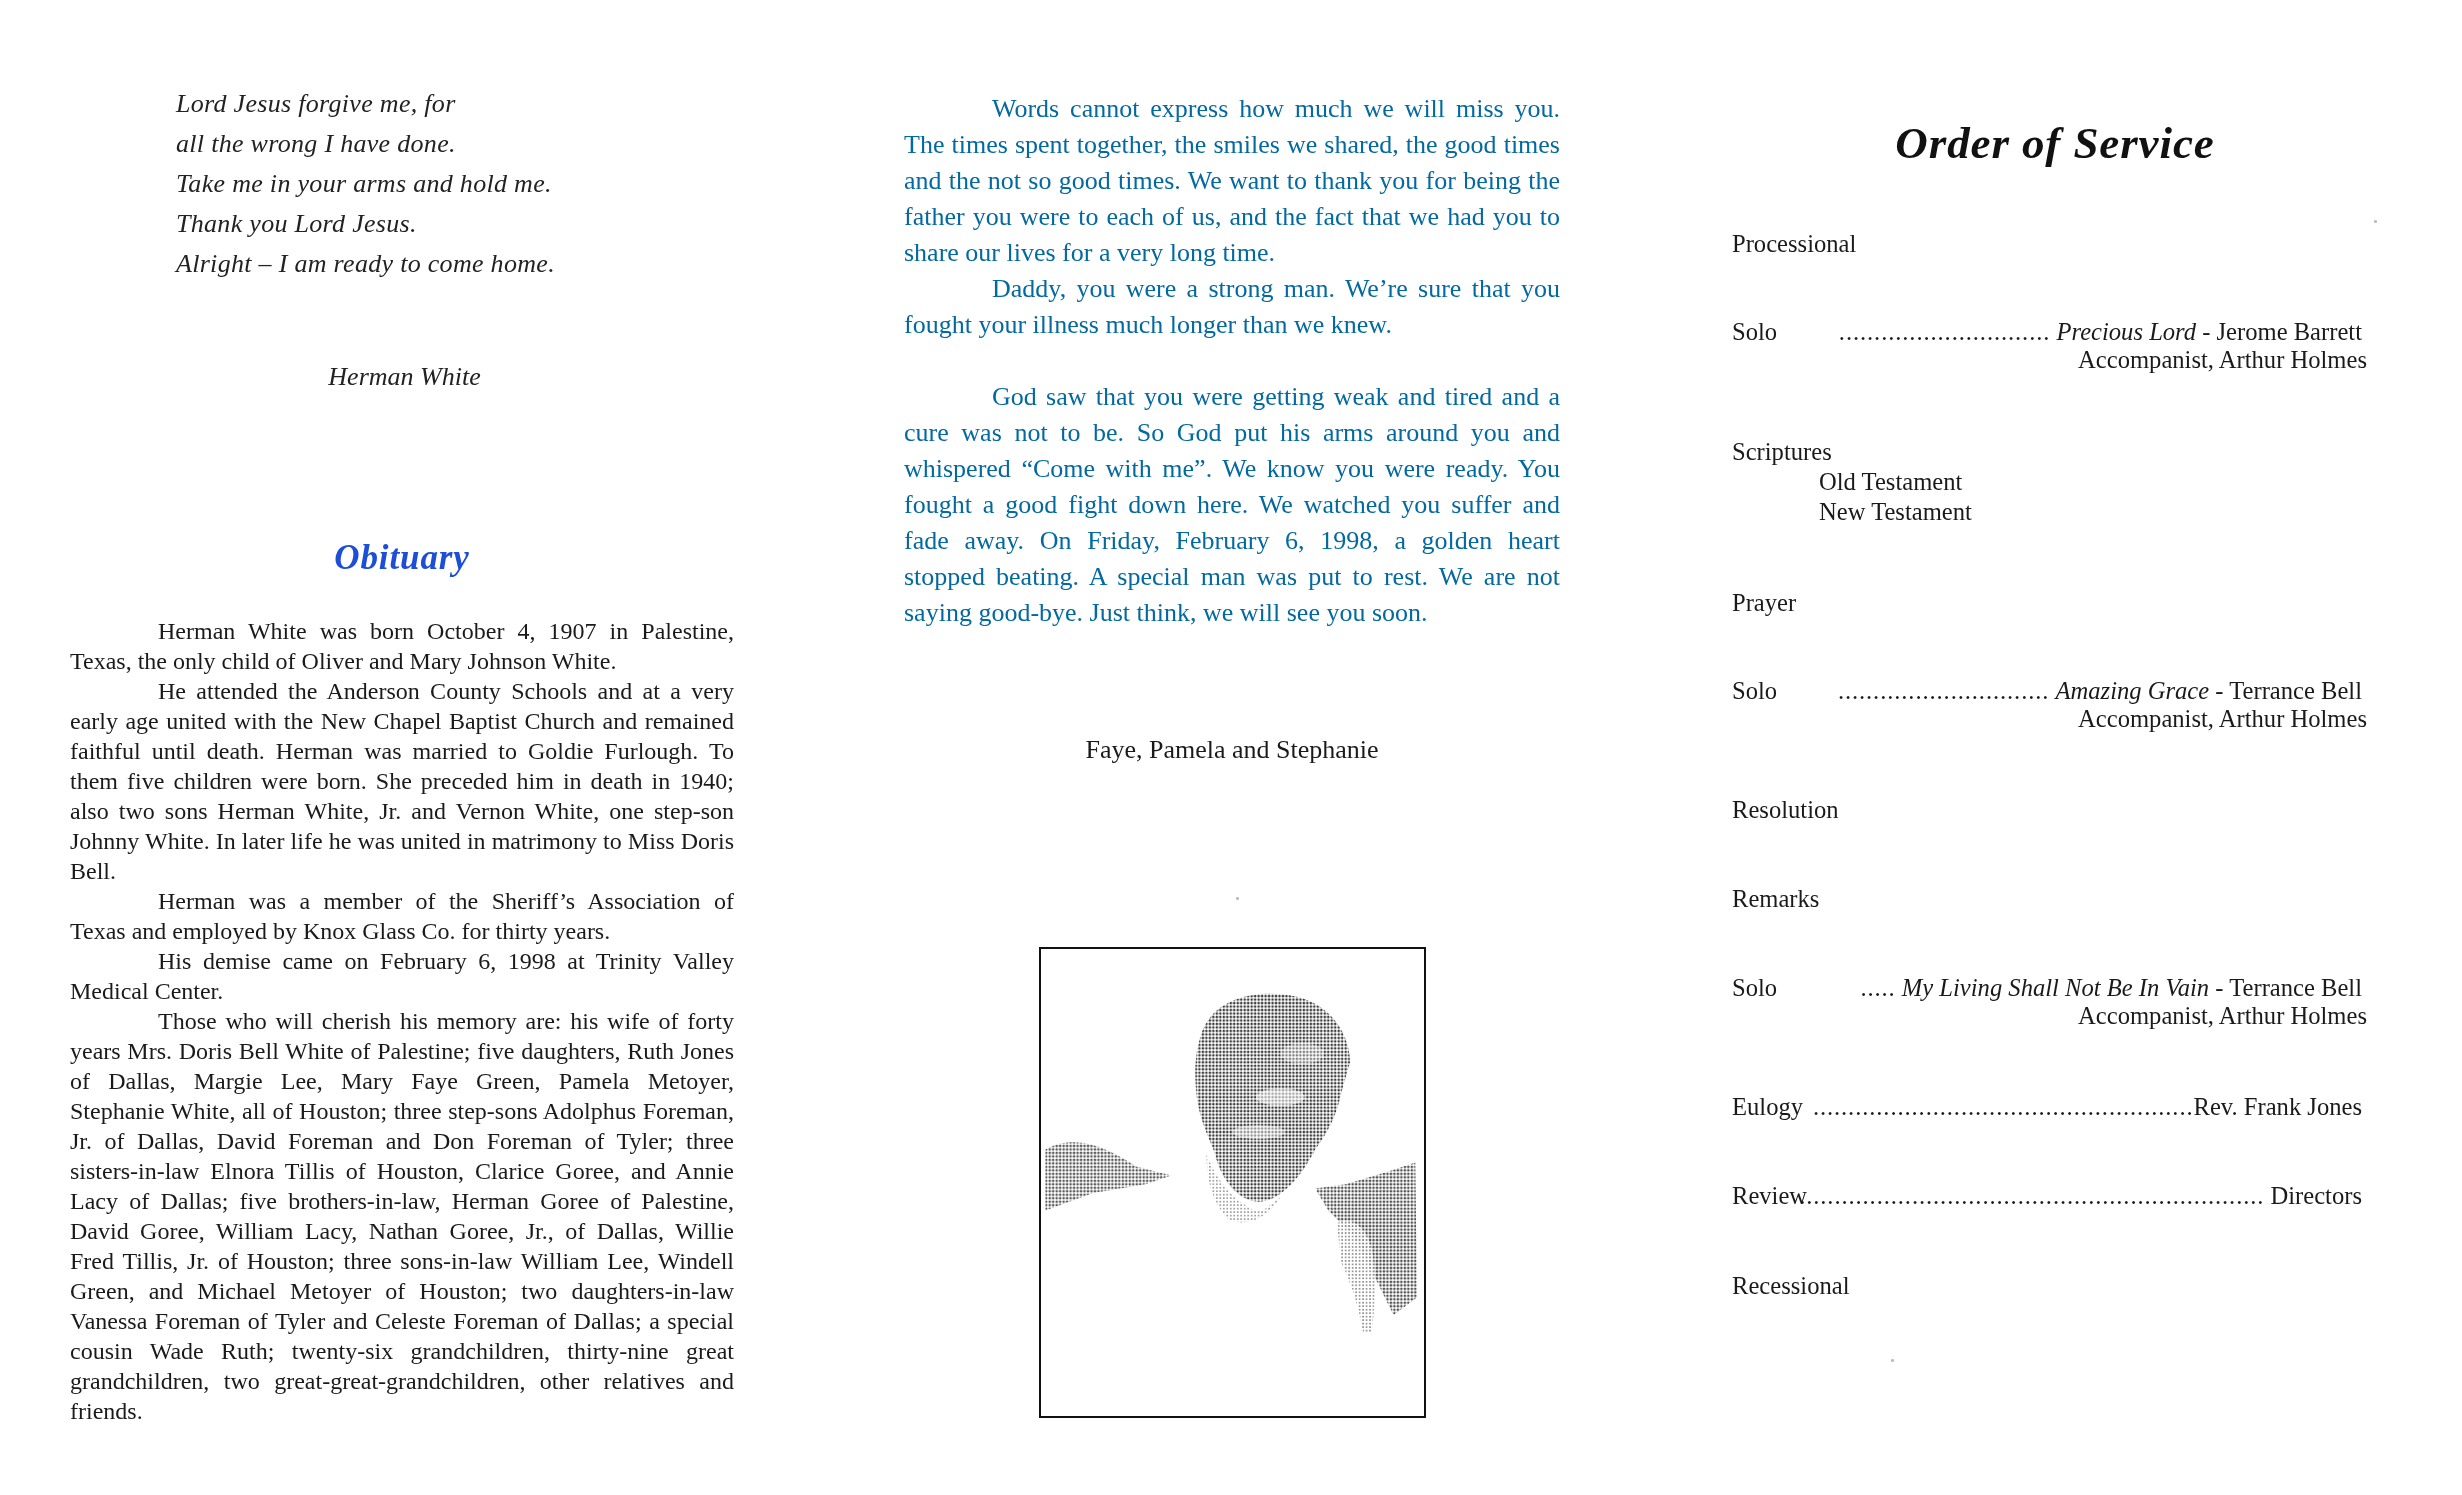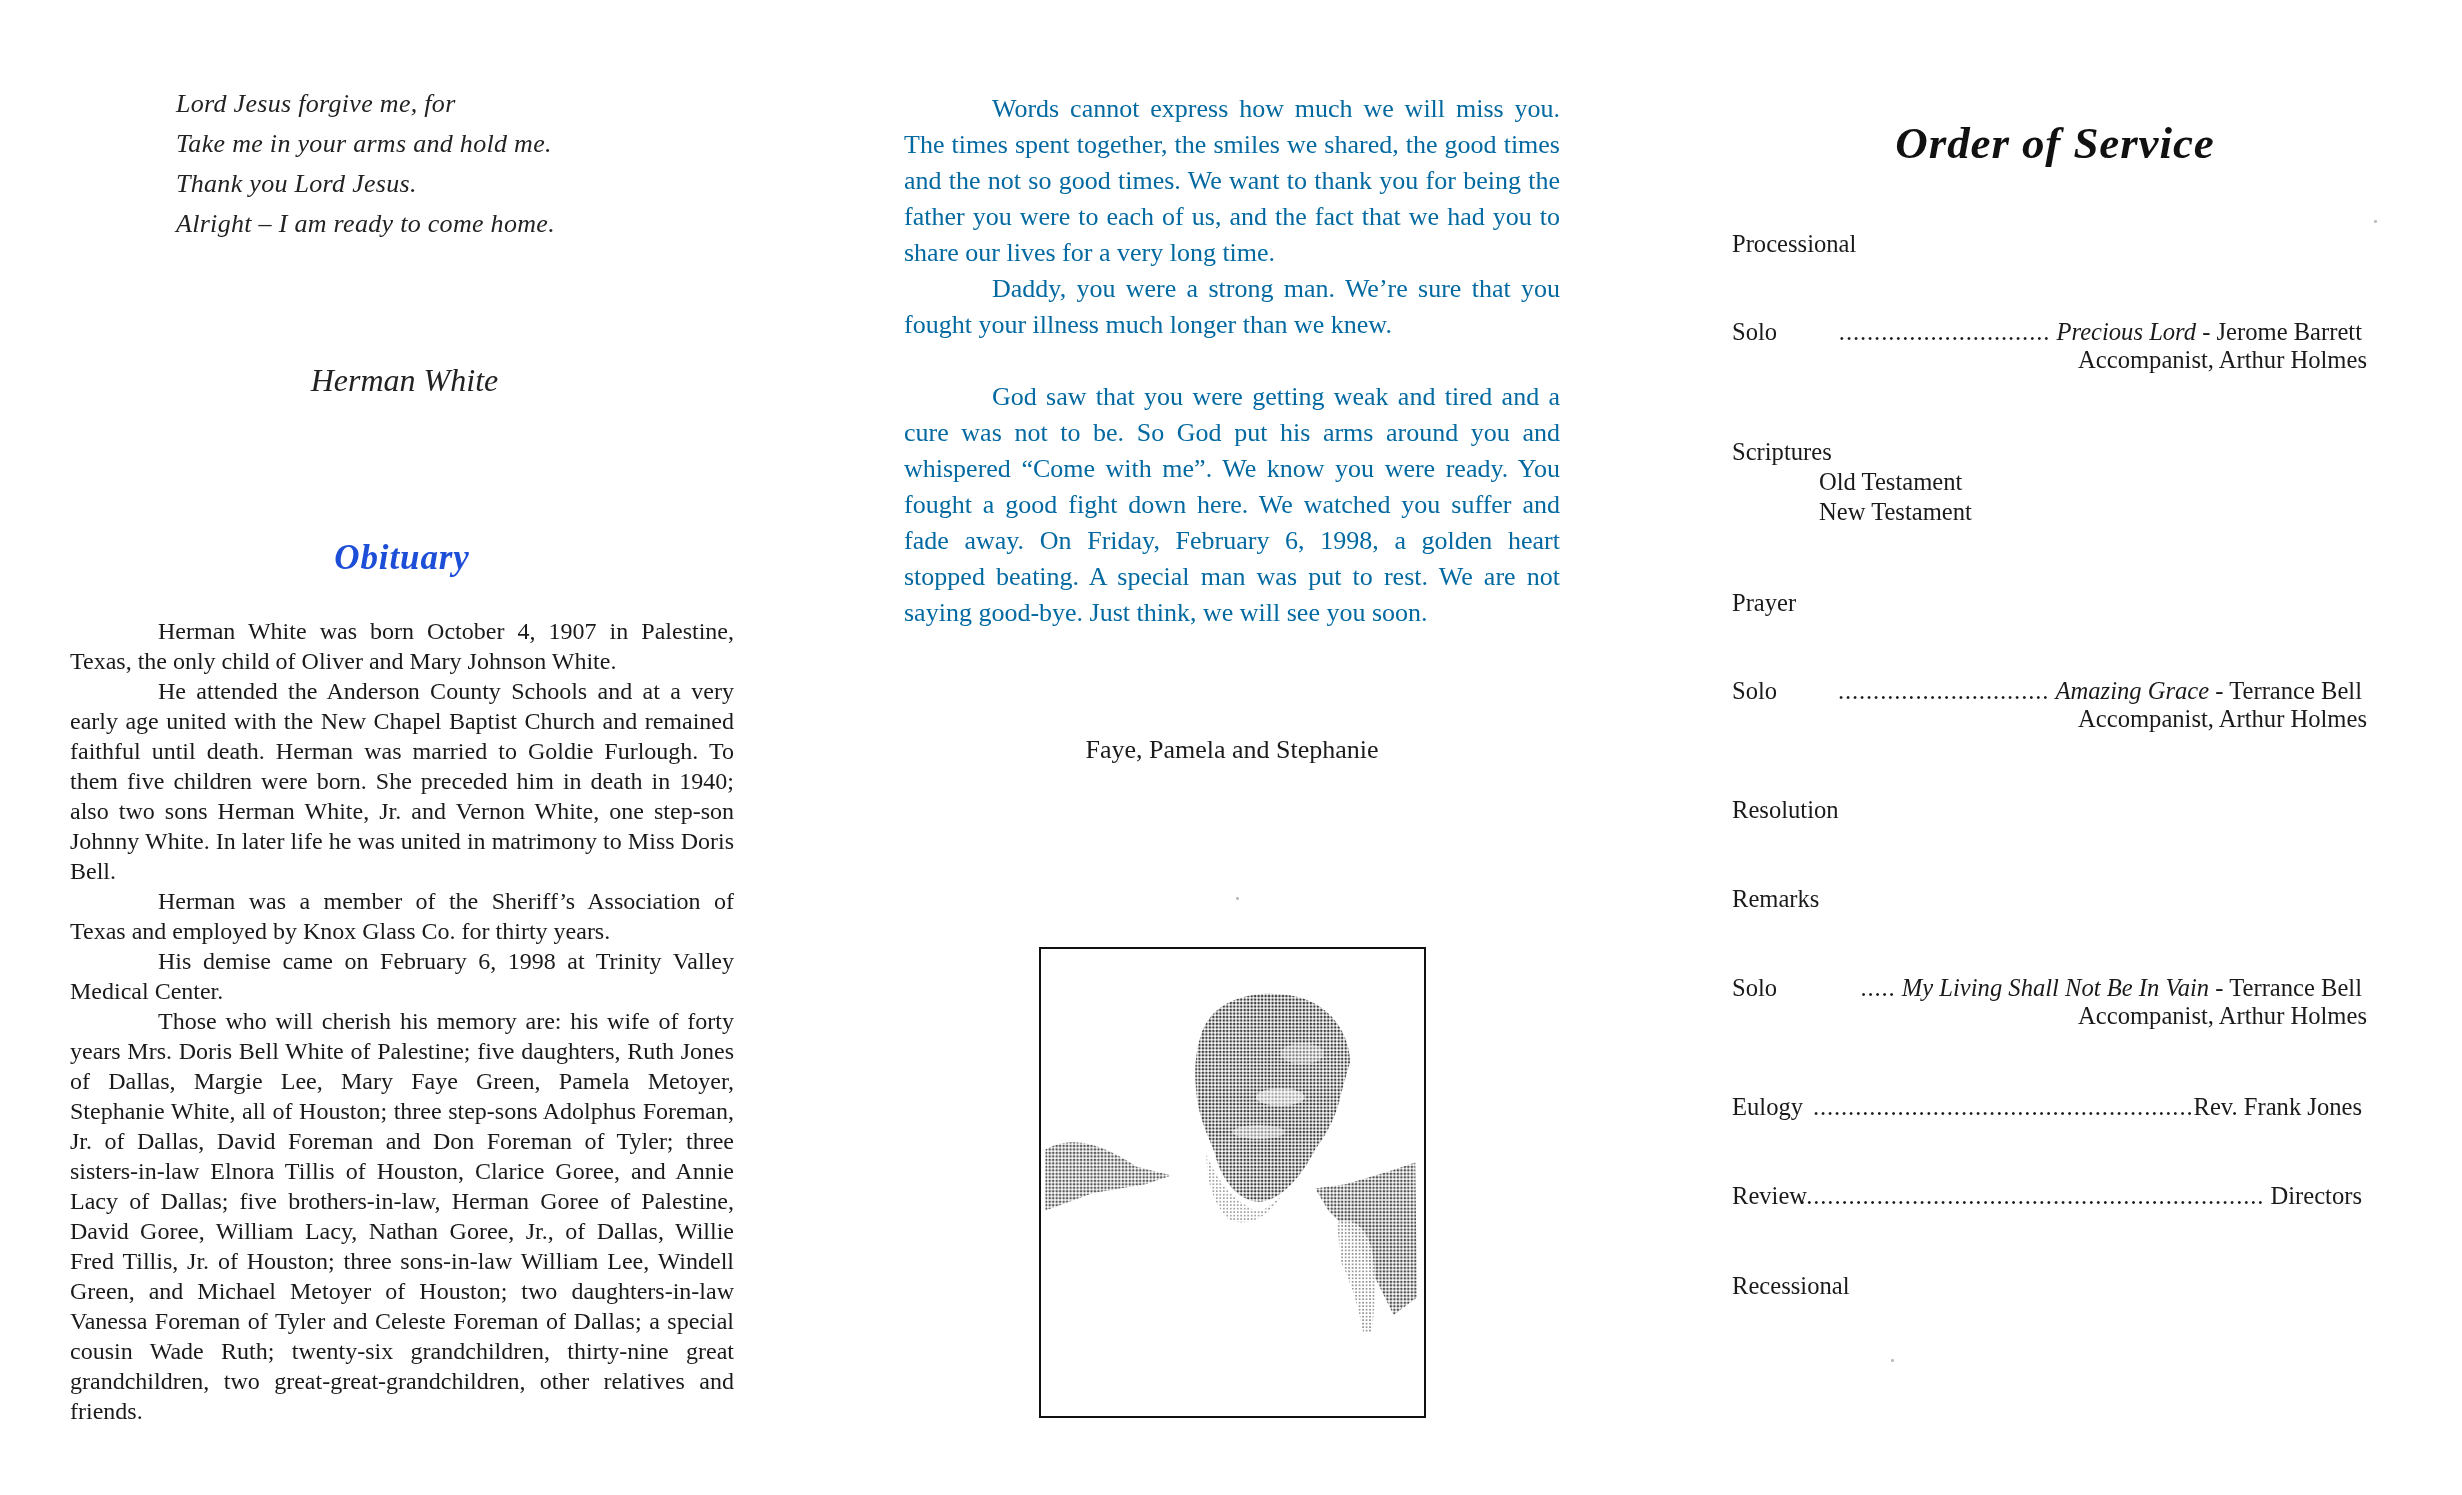--- a/index.html
+++ b/index.html
@@ -5,21 +5,21 @@
   html, body { margin: 0; padding: 0; background: #ffffff; }
   body {
     width: 2462px; height: 1495px; position: relative; overflow: hidden;
     font-family: "Liberation Serif", "DejaVu Serif", serif; color: #1a1a1a;
   }
   .abs { position: absolute; }
 
   
   .poem { left: 176px; top: 84px; width: 616px; }
   .poem-line { font-style: italic; font-size: 26px; line-height: 40px; color: #222; white-space: nowrap; letter-spacing: 0.3px; }
-  .poem-sig { left: 176px; top: 362px; width: 457px; text-align: center; font-style: italic; font-size: 32px; color: #222; }
+  .poem-sig { left: 176px; top: 362px; width: 457px; text-align: center; font-style: italic; font-size: 26px; color: #222; }
 
   
   .obit-title { left: 70px; top: 538px; width: 664px; text-align: center; font-size: 35px; font-weight: bold; font-style: italic; letter-spacing: 0.9px; color: #1d4ed8; }
   .obit-body { left: 70px; top: 616px; width: 664px; font-size: 24px; line-height: 30px; text-align: justify; color: #1a1a1a; }
   .obit-body p { margin: 0; text-indent: 88px; }
 
   
   .letter { left: 904px; top: 91px; width: 656px; font-size: 26px; line-height: 36px; text-align: justify; color: #0369a1; }
   .letter p { margin: 0; text-indent: 88px; }
   .letter p.gap { margin-top: 36px; }
@@ -39,20 +39,21 @@
   .oos-indent { left: 1819px; font-size: 24.6px; line-height: 28px; }
   .dots { letter-spacing: 0.9px; }
 
   .speck { position: absolute; width: 2.6px; height: 2.6px; background: #bbb; border-radius: 50%; }
 </style>
 </head>
 <body>
 
 <div class="abs poem">
   <div class="poem-line">Lord Jesus forgive me, for</div>
+  <div class="poem-line">all the wrong I have done.</div>
   <div class="poem-line">Take me in your arms and hold me.</div>
   <div class="poem-line">Thank you Lord Jesus.</div>
   <div class="poem-line">Alright – I am ready to come home.</div>
 </div>
 <div class="abs poem-sig">Herman White</div>
 
 <div class="abs obit-title">Obituary</div>
 <div class="abs obit-body">
   <p>Herman White was born October 4, 1907 in Palestine, Texas, the only child of Oliver and Mary Johnson White.</p>
   <p>He attended the Anderson County Schools and at a very early age united with the New Chapel Baptist Church and remained faithful until death. Herman was married to Goldie Furlough. To them five children were born. She preceded him in death in 1940; also two sons Herman White, Jr. and Vernon White, one step-son Johnny White. In later life he was united in matrimony to Miss Doris Bell.</p>

